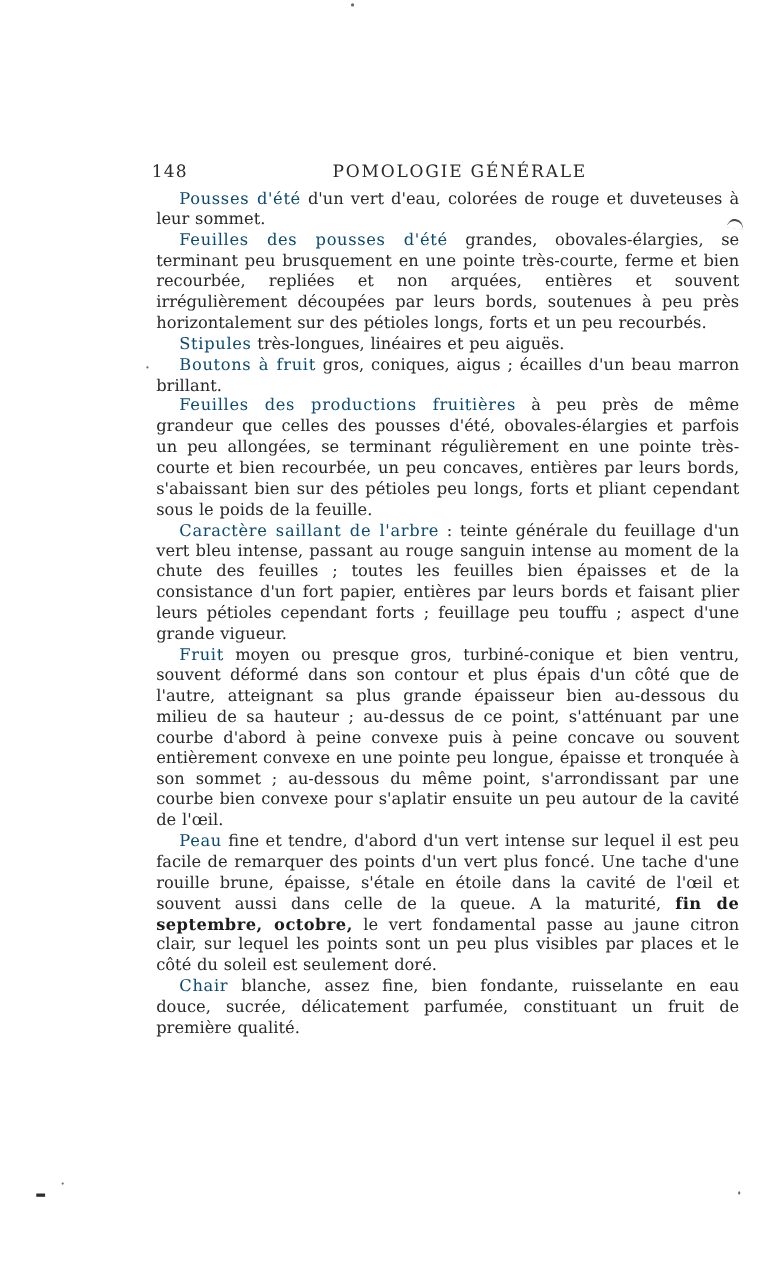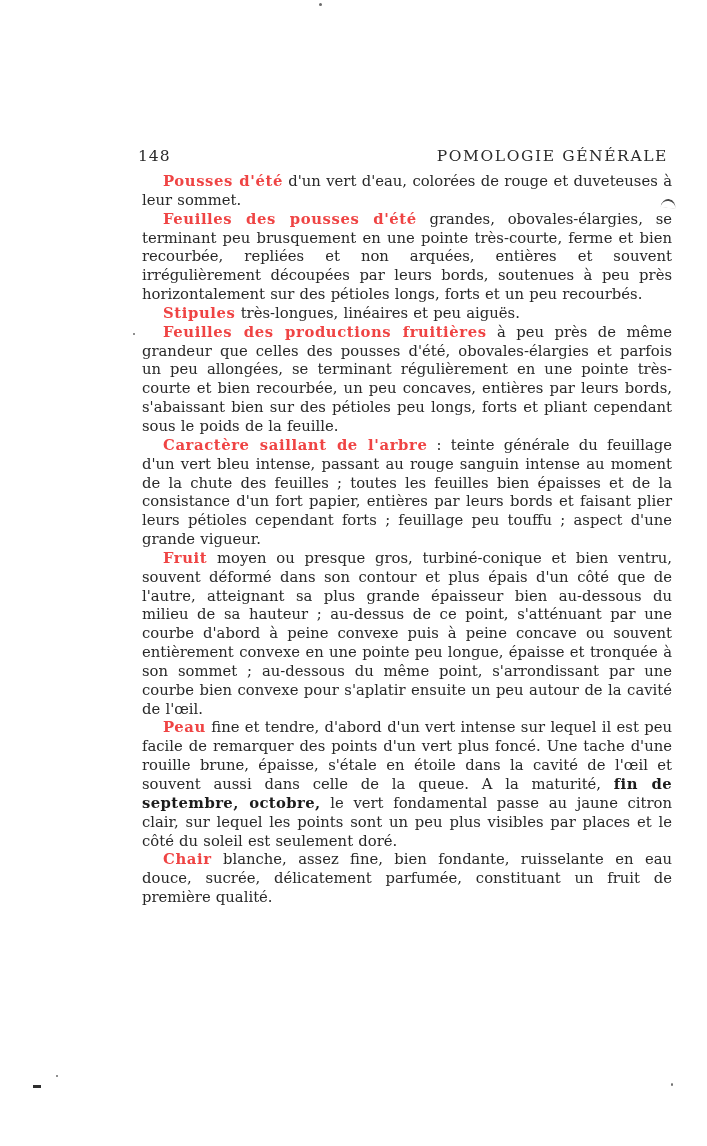--- a/index.html
+++ b/index.html
@@ -30,21 +30,21 @@
   .pagenum {
     position: absolute;
     left: 0;
     top: 0;
     font-size: 15.5px;
     letter-spacing: 1px;
     color: #2a2a2a;
   }
   .running-title {
     display: block;
-    text-align: right;
+    text-align: center;
     font-size: 15.5px;
     letter-spacing: 1.6px;
     color: #2a2a2a;
     padding-left: 30px;
   }
   .content {
     position: absolute;
     top: 172px;
     left: 142px;
     width: 530px;
@@ -52,23 +52,23 @@
   .para {
     margin: 0;
     text-indent: 21px;
     text-align: justify;
     font-size: 14.8px;
     line-height: 18.85px;
     color: #282828;
     word-spacing: 0.5px;
   }
   .lead {
-    font-weight: 700;
+    font-weight: 400;
     letter-spacing: 0.6px;
-    color: #ef4444;
+    color: #0c4a6e;
   }
   .lead-inline {
     font-weight: 700;
     letter-spacing: 0.4px;
     color: #1c1c1c;
   }
   .artifact {
     position: absolute;
     pointer-events: none;
   }
@@ -88,20 +88,21 @@
 
   <div class="header">
     <span class="pagenum">148</span>
     <span class="running-title">POMOLOGIE GÉNÉRALE</span>
   </div>
 
   <div class="content" id="content">
       <p class="para"><span class="lead">Pousses d'été</span><span class="body-text"> d'un vert d'eau, colorées de rouge et duveteuses à leur sommet.</span></p>
       <p class="para"><span class="lead">Feuilles des pousses d'été</span><span class="body-text"> grandes, obovales-élargies, se terminant peu brusquement en une pointe très-courte, ferme et bien recourbée, repliées et non arquées, entières et souvent irrégulièrement découpées par leurs bords, soutenues à peu près horizontalement sur des pétioles longs, forts et un peu recourbés.</span></p>
       <p class="para"><span class="lead">Stipules</span><span class="body-text"> très-longues, linéaires et peu aiguës.</span></p>
+      <p class="para"><span class="lead">Boutons à fruit</span><span class="body-text"> gros, coniques, aigus ; écailles d'un beau marron brillant.</span></p>
       <p class="para"><span class="lead">Feuilles des productions fruitières</span><span class="body-text"> à peu près de même grandeur que celles des pousses d'été, obovales-élargies et parfois un peu allongées, se terminant régulièrement en une pointe très-courte et bien recourbée, un peu concaves, entières par leurs bords, s'abaissant bien sur des pétioles peu longs, forts et pliant cependant sous le poids de la feuille.</span></p>
       <p class="para"><span class="lead">Caractère saillant de l'arbre</span><span class="body-text"> : teinte générale du feuillage d'un vert bleu intense, passant au rouge sanguin intense au moment de la chute des feuilles ; toutes les feuilles bien épaisses et de la consistance d'un fort papier, entières par leurs bords et faisant plier leurs pétioles cependant forts ; feuillage peu touffu ; aspect d'une grande vigueur.</span></p>
       <p class="para"><span class="lead">Fruit</span><span class="body-text"> moyen ou presque gros, turbiné-conique et bien ventru, souvent déformé dans son contour et plus épais d'un côté que de l'autre, atteignant sa plus grande épaisseur bien au-dessous du milieu de sa hauteur ; au-dessus de ce point, s'atténuant par une courbe d'abord à peine convexe puis à peine concave ou souvent entièrement convexe en une pointe peu longue, épaisse et tronquée à son sommet ; au-dessous du même point, s'arrondissant par une courbe bien convexe pour s'aplatir ensuite un peu autour de la cavité de l'œil.</span></p>
       <p class="para"><span class="lead">Peau</span><span class="body-text"> fine et tendre, d'abord d'un vert intense sur lequel il est peu facile de remarquer des points d'un vert plus foncé. Une tache d'une rouille brune, épaisse, s'étale en étoile dans la cavité de l'œil et souvent aussi dans celle de la queue. A la maturité, </span><span class="lead-inline">fin de septembre, octobre,</span><span class="body-text"> le vert fondamental passe au jaune citron clair, sur lequel les points sont un peu plus visibles par places et le côté du soleil est seulement doré.</span></p>
       <p class="para"><span class="lead">Chair</span><span class="body-text"> blanche, assez fine, bien fondante, ruisselante en eau douce, sucrée, délicatement parfumée, constituant un fruit de première qualité.</span></p>
     </div>
 
   <div class="artifact a-dot" style="left:319px; top:3px;    width:3px; height:3px;"></div>
   <div class="artifact a-curve" style="left:661px; top:199px;"></div>
   <div class="artifact a-dot" style="left:133px; top:333px;  width:2px; height:2px;"></div>

